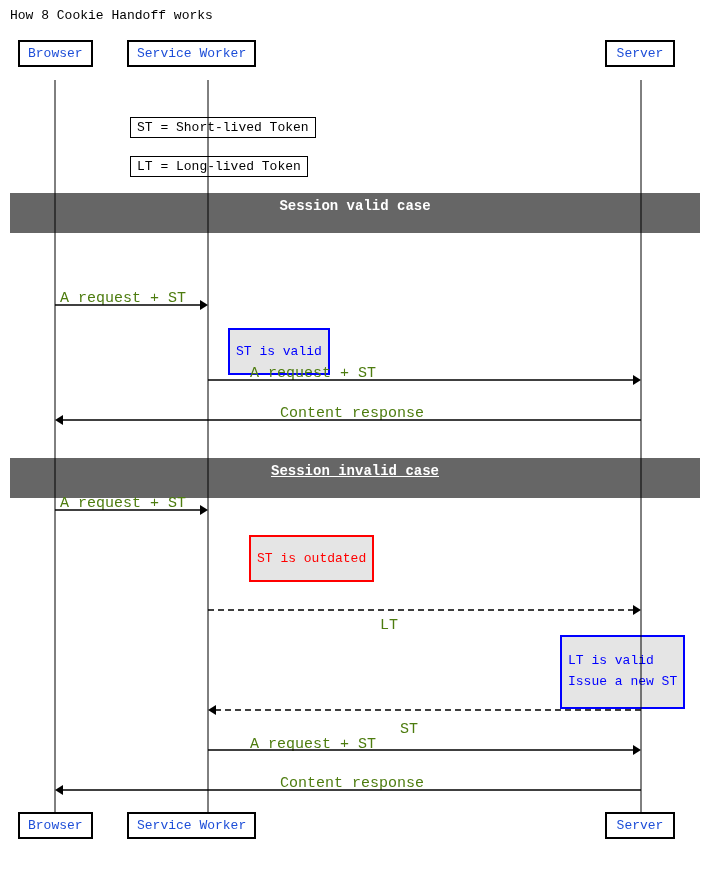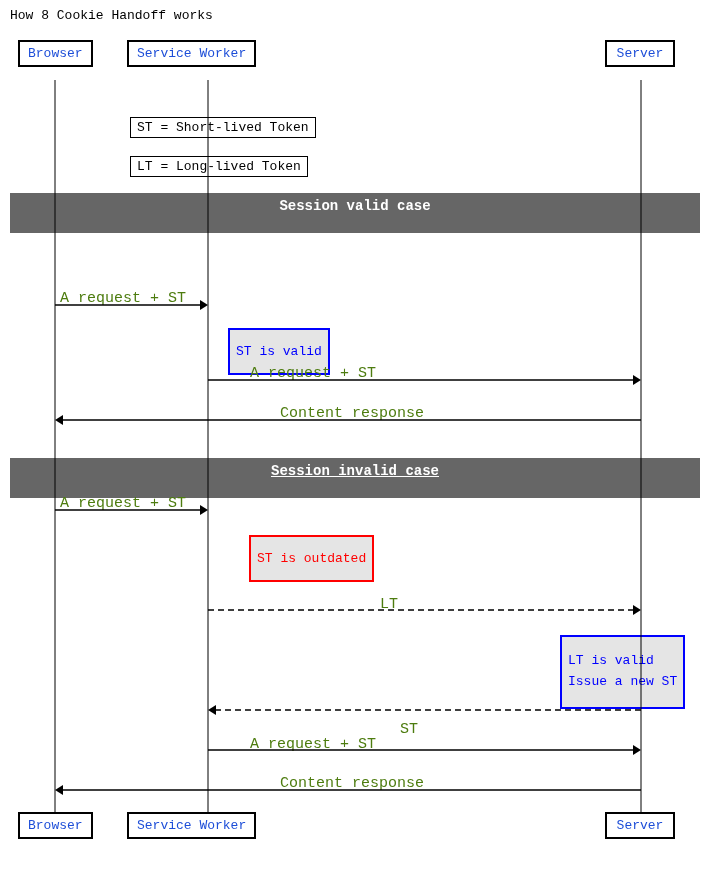--- a/index.html
+++ b/index.html
@@ -150,21 +150,21 @@
   </div>
   <div class="arrow-label" style="left:250px; top:365px;">
     <span>A request + ST</span>
   </div>
   <div class="arrow-label" style="left:280px; top:405px;">
     <span>Content response</span>
   </div>
   <div class="arrow-label" style="left:60px; top:495px;">
     <span>A request + ST</span>
   </div>
-  <div class="arrow-label" style="left:380px; top:596px;">
+  <div class="arrow-label" style="left:380px; top:617px;">
     <span>LT</span>
   </div>
   <div class="arrow-label" style="left:400px; top:721px;">
     <span>ST</span>
   </div>
   <div class="arrow-label" style="left:250px; top:736px;">
     <span>A request + ST</span>
   </div>
   <div class="arrow-label" style="left:280px; top:775px;">
     <span>Content response</span>

